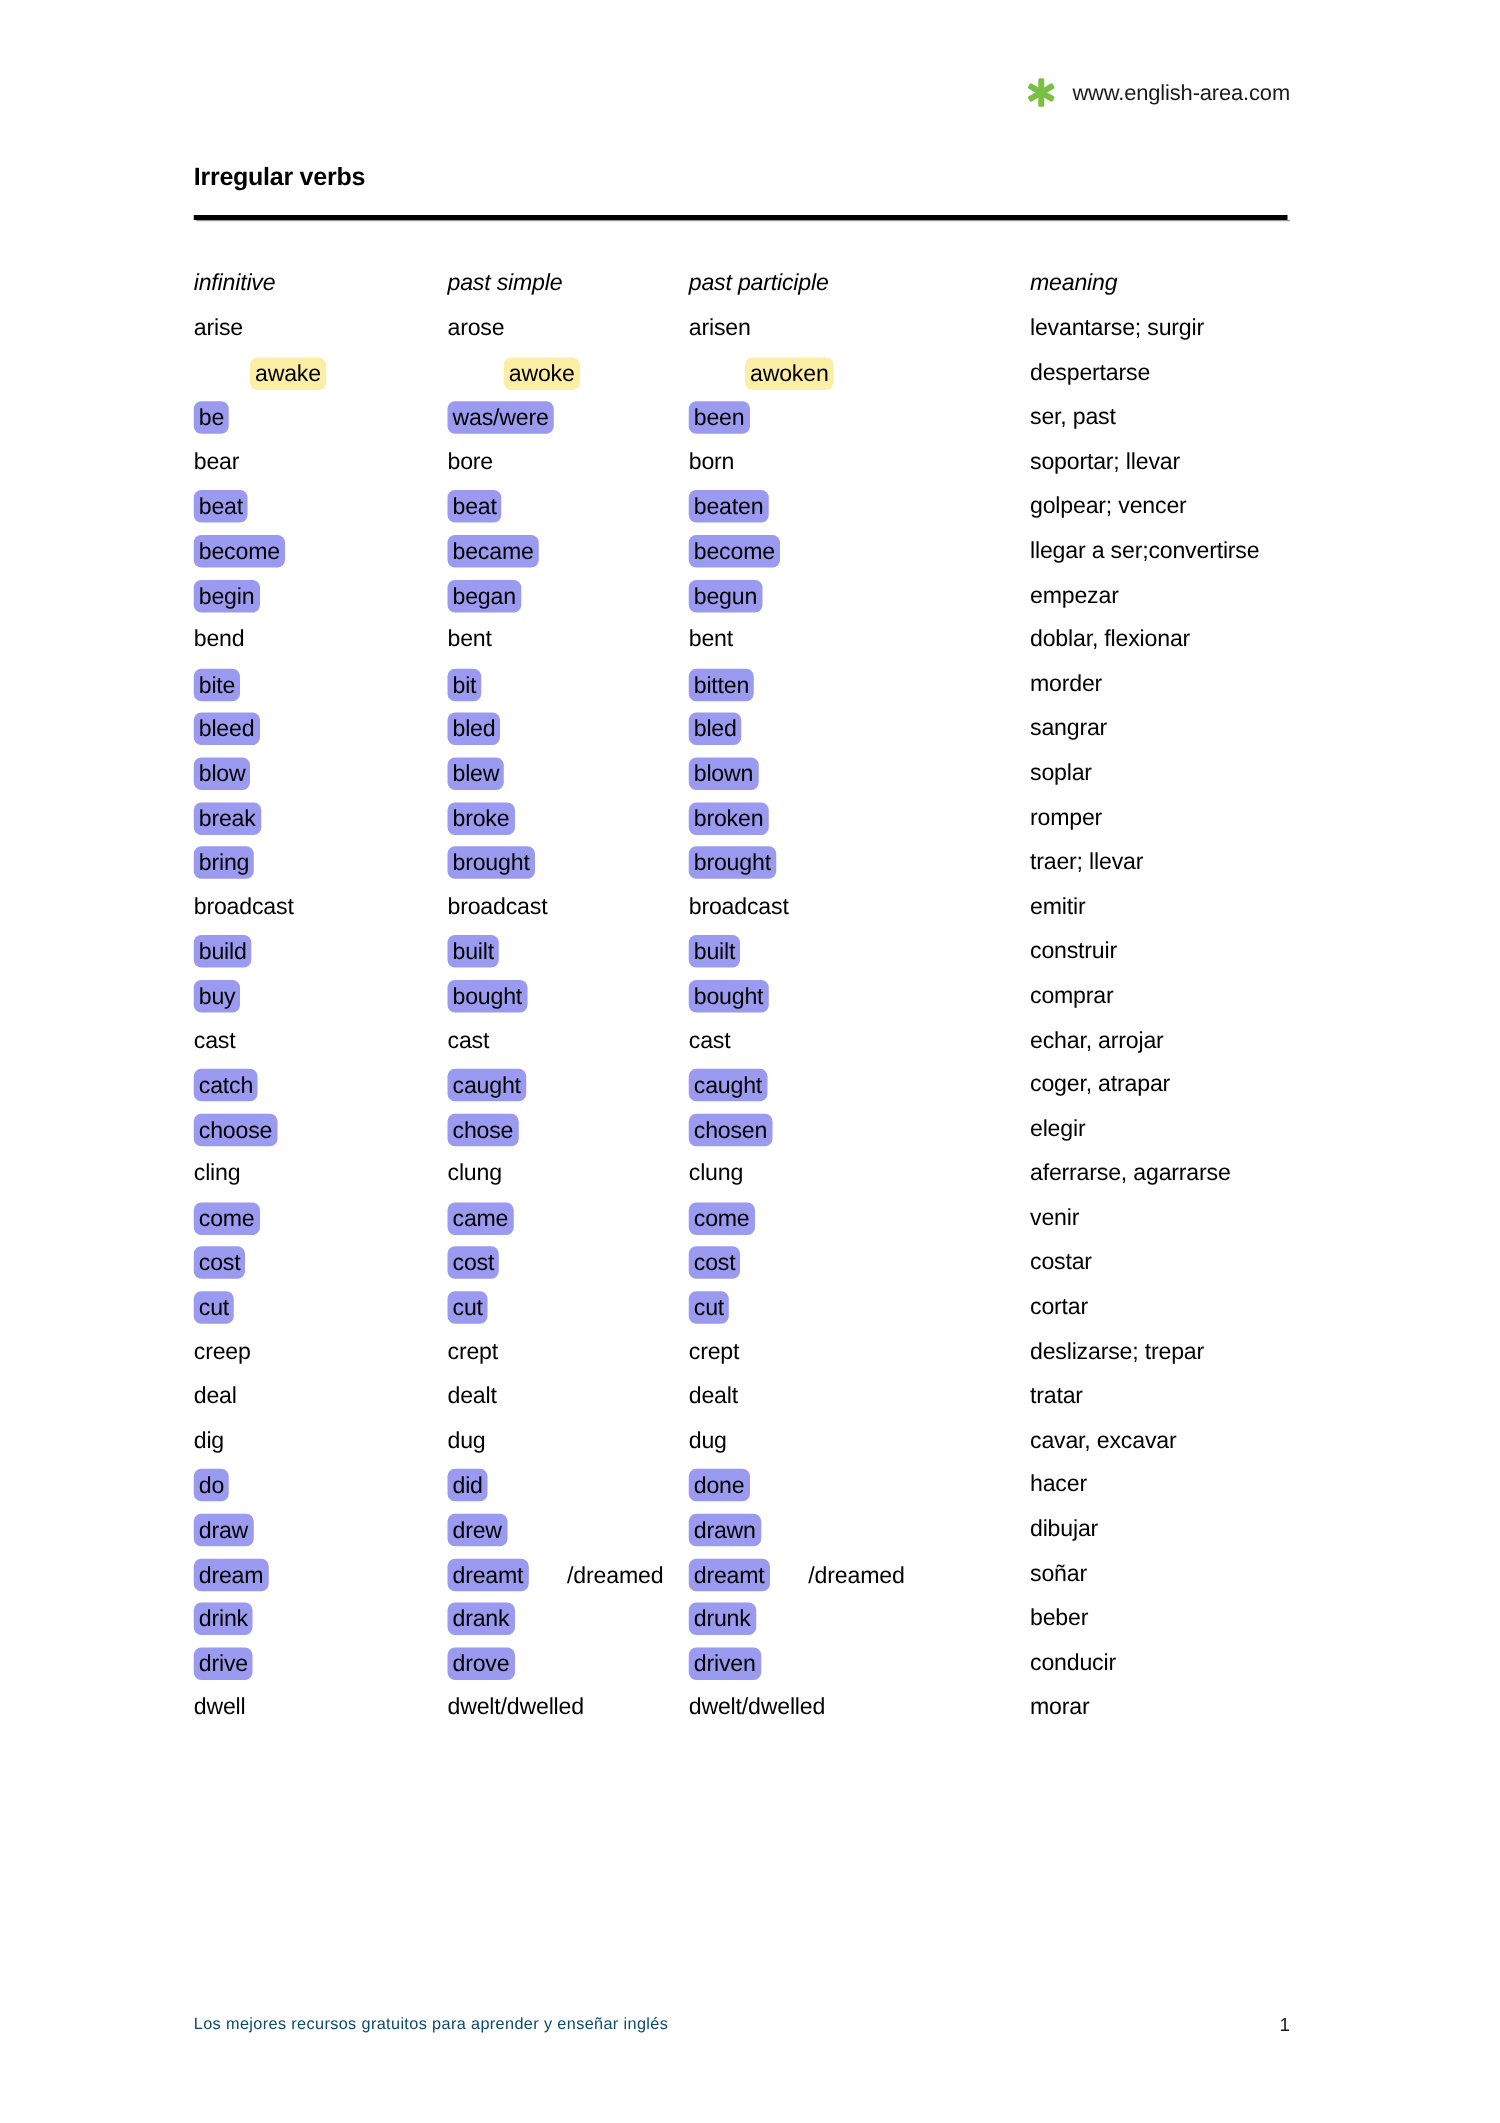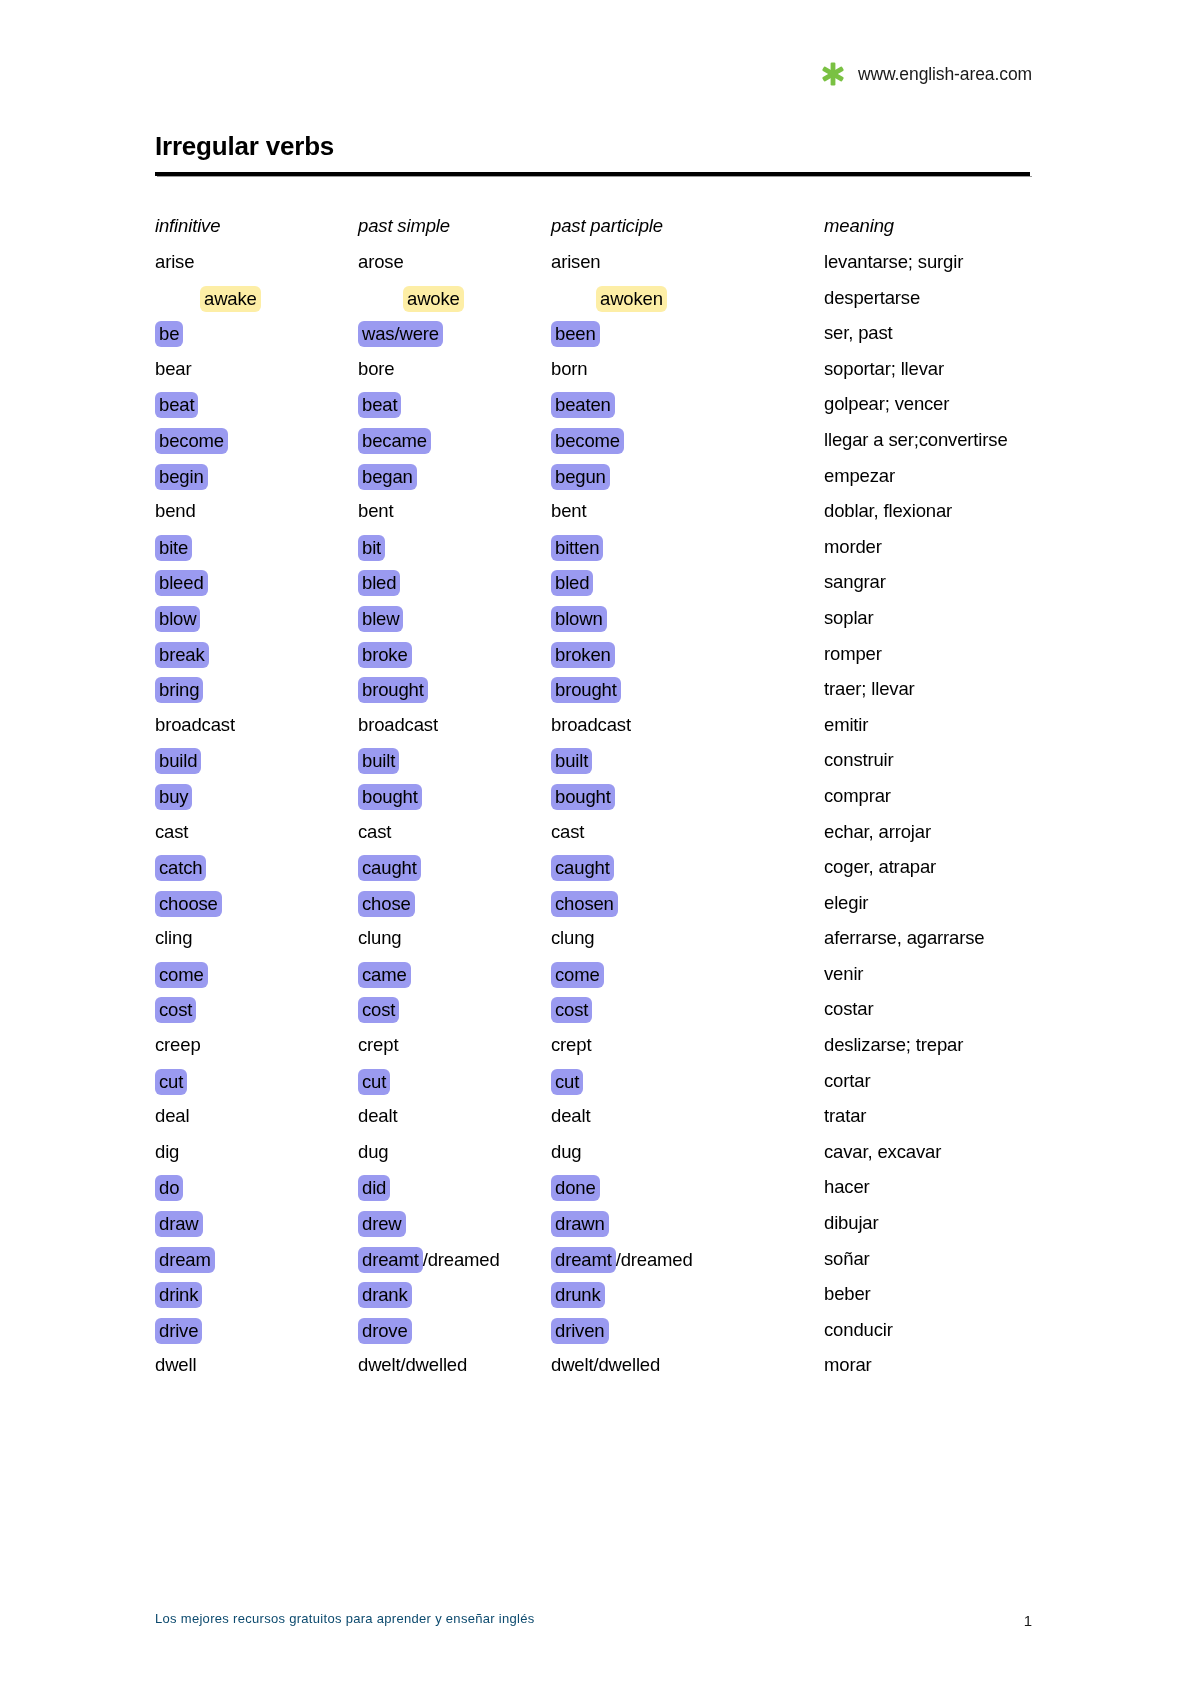--- a/index.html
+++ b/index.html
@@ -41,21 +41,21 @@
     letter-spacing: -0.1px;
     color: #1a1a1a;
     white-space: nowrap;
   }
 
   
   .doc-title {
     position: absolute;
     left: 155px;
     top: 131px;
-    font-size: 26px;
+    font-size: 20px;
     font-weight: bold;
     letter-spacing: -0.2px;
     color: #000;
     margin: 0;
   }
   .title-rule {
     position: absolute;
     left: 155px;
     top: 172px;
     width: 875px;
@@ -117,20 +117,21 @@
     position: relative;
     top: 1px;
   }
   .hl-purple { background: #9a9af0; }
   .hl-yellow { background: #fdeea6; margin-left: 45px; }
   .plain-tail {
     display: inline-block;
     line-height: 23px;
     position: relative;
     top: 1px;
+    padding-left: 31px;
   }
 
   
   .footer-note {
     position: absolute;
     left: 155px;
     top: 1611px;
     font-size: 13px;
     letter-spacing: 0.3px;
     color: #0c4a6e;
@@ -306,32 +307,32 @@
           <td><span class="hl hl-purple">come</span></td>
           <td class="meaning">venir</td>
         </tr>
         <tr>
           <td><span class="hl hl-purple">cost</span></td>
           <td><span class="hl hl-purple">cost</span></td>
           <td><span class="hl hl-purple">cost</span></td>
           <td class="meaning">costar</td>
         </tr>
         <tr>
+          <td><span class="hl hl-purple">cut</span></td>
+          <td><span class="hl hl-purple">cut</span></td>
+          <td><span class="hl hl-purple">cut</span></td>
+          <td class="meaning">cortar</td>
+        </tr>
+        <tr>
           <td>creep</td>
           <td>crept</td>
           <td>crept</td>
           <td class="meaning">deslizarse; trepar</td>
         </tr>
         <tr>
-          <td><span class="hl hl-purple">cut</span></td>
-          <td><span class="hl hl-purple">cut</span></td>
-          <td><span class="hl hl-purple">cut</span></td>
-          <td class="meaning">cortar</td>
-        </tr>
-        <tr>
           <td>deal</td>
           <td>dealt</td>
           <td>dealt</td>
           <td class="meaning">tratar</td>
         </tr>
         <tr>
           <td>dig</td>
           <td>dug</td>
           <td>dug</td>
           <td class="meaning">cavar, excavar</td>

